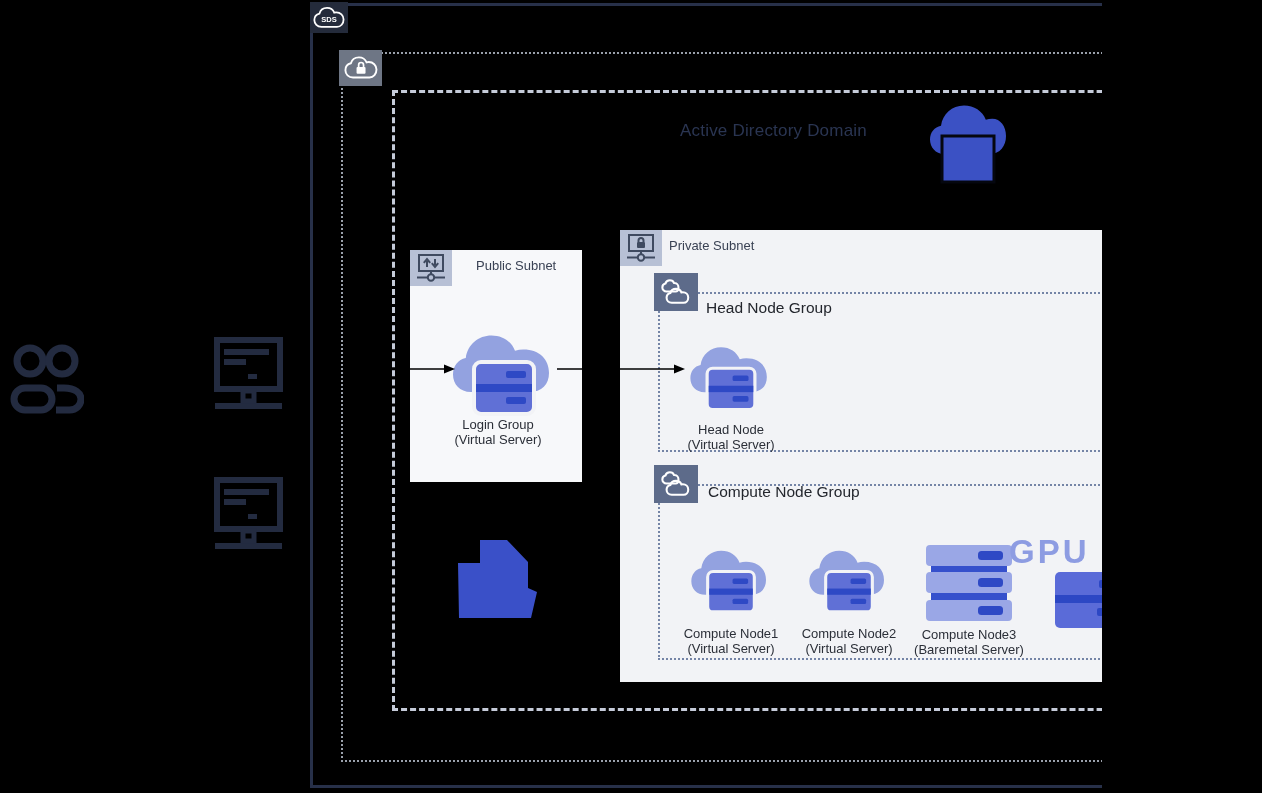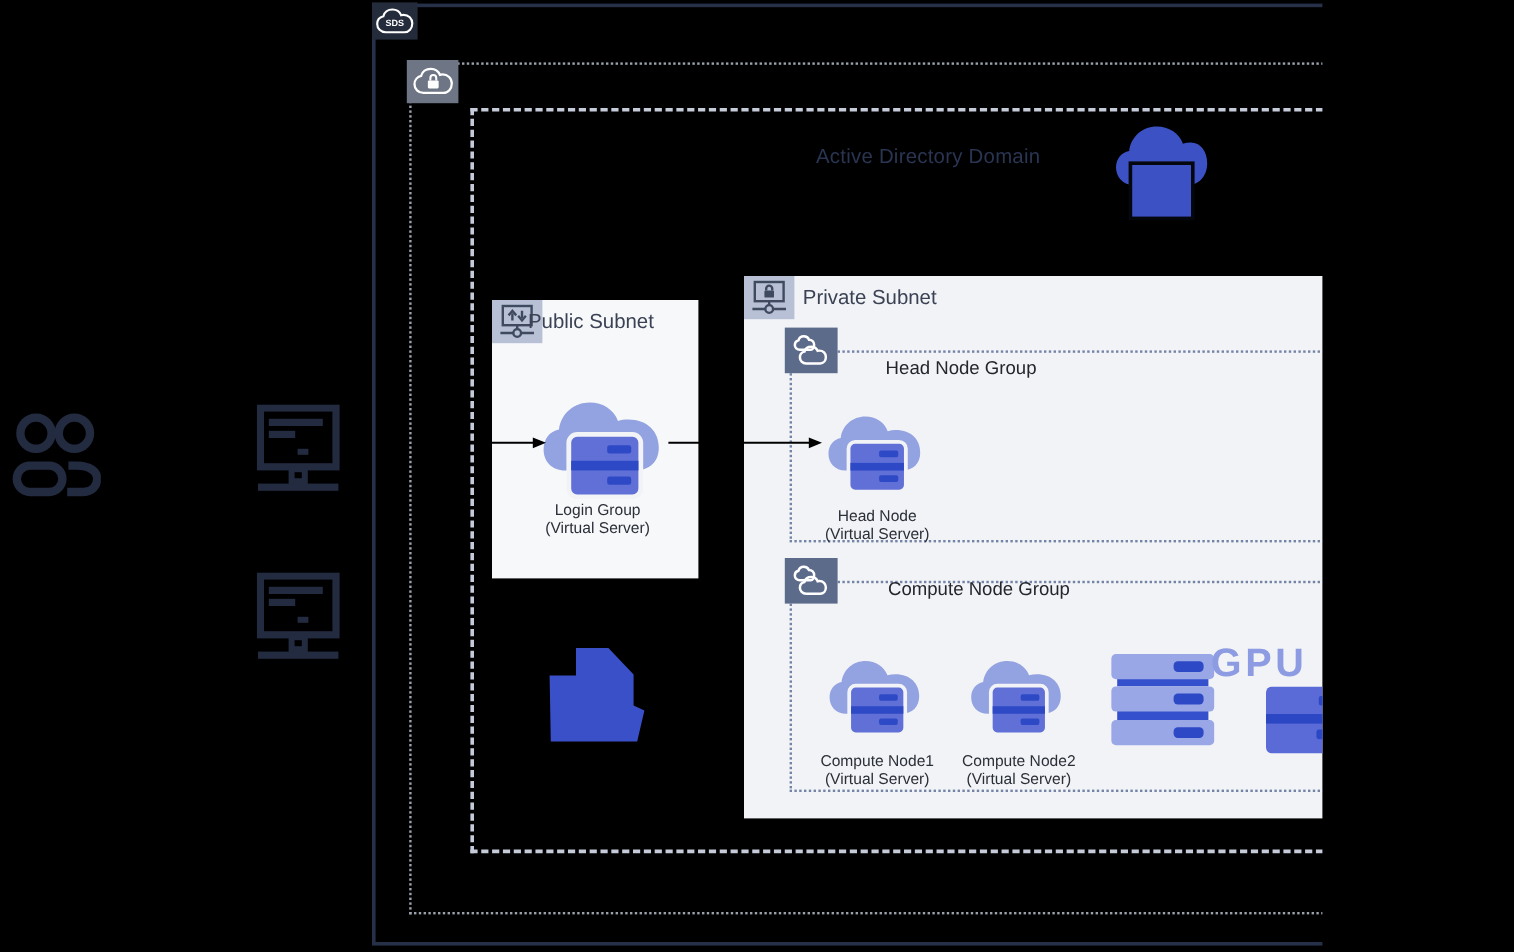--- a/index.html
+++ b/index.html
@@ -17,31 +17,31 @@
   
   .ad-rect{left:392px;top:90px;width:819px;height:621px;border:3px dashed #c5cbd9;}
   .ad-label{left:680px;top:103px;font-size:17px;color:#2a3552;letter-spacing:.2px;margin-top:18px;}
   .ad-icon{left:928px;top:96px;}
   
   .panel-public{left:410px;top:250px;width:172px;height:232px;background:#f7f8fa;z-index:1;}
   .panel-private{left:620px;top:230px;width:570px;height:452px;background:#f2f3f6;z-index:1;}
   .subnet-chip{width:42px;height:36px;background:#b7c0d5;display:flex;align-items:center;justify-content:center;z-index:3;}
   .chip-public{left:410px;top:250px;}
   .chip-private{left:620px;top:230px;}
-  .subnet-title{font-size:17px;color:#3a4254;z-index:3;}
-  .title-public{left:440px;top:258px;}
+  .subnet-title{font-size:13px;color:#3a4254;z-index:3;}
+  .title-public{left:476px;top:258px;}
   .title-private{left:669px;top:238px;}
   
   .grp-rect{border:2px dotted #7484a6;z-index:2;}
   .grp-head{left:658px;top:292px;width:502px;height:160px;}
   .grp-compute{left:658px;top:484px;width:502px;height:176px;}
   .grp-chip{width:44px;height:38px;background:#5d6b8a;display:flex;align-items:center;justify-content:center;z-index:3;}
   .chip-head{left:654px;top:273px;}
   .chip-compute{left:654px;top:465px;}
-  .grp-title{font-size:15.5px;color:#23262d;z-index:3;margin-left:32px;}
+  .grp-title{font-size:15.5px;color:#23262d;z-index:3;}
   .title-head{left:706px;top:299px;}
   .title-compute{left:708px;top:483px;}
   
   .node-icon{z-index:3;}
   .node-label{z-index:3;width:160px;text-align:center;font-size:13px;line-height:15px;color:#2b2f38;transform:translateX(-50%);}
   .gpu-badge{z-index:3;width:160px;text-align:left;transform:translateX(-50%);
     font-size:33px;font-weight:bold;letter-spacing:3px;color:#8d9ce2;}
   .arrows{left:0;top:0;z-index:5;pointer-events:none;}
   .lefticon{z-index:1;}
 </style>
@@ -210,20 +210,24 @@
   <svg class="abs node-icon" style="left:926px;top:545px" width="86" height="78" viewBox="0 0 86 78">
     <rect x="5" y="19" width="76" height="8" fill="#3550cc"></rect>
     <rect x="5" y="47" width="76" height="8" fill="#3550cc"></rect>
     <rect x="0" y="0" width="86" height="21" rx="4" fill="#9aa7e6"></rect>
     <rect x="0" y="27" width="86" height="21" rx="4" fill="#9aa7e6"></rect>
     <rect x="0" y="55" width="86" height="21" rx="4" fill="#9aa7e6"></rect>
     <rect x="52" y="6" width="25" height="9" rx="3.5" fill="#2e49c5"></rect>
     <rect x="52" y="33" width="25" height="9" rx="3.5" fill="#2e49c5"></rect>
     <rect x="52" y="61" width="25" height="9" rx="3.5" fill="#2e49c5"></rect>
   </svg>
+  <div class="abs node-label" style="left:969px;top:627px">
+    <div>Compute Node3</div>
+    <div>(Baremetal Server)</div>
+  </div>
 
   <div class="abs gpu-badge" style="left:1089px;top:533px">GPU</div>
   <svg class="abs node-icon" style="left:1055px;top:572px" width="72" height="56" viewBox="0 0 72 56">
     <rect x="0" y="0" width="72" height="56" rx="5" fill="#5a6bd8"></rect>
     <rect x="0" y="23" width="72" height="8" fill="#2c47c4"></rect>
     <rect x="44" y="8" width="23" height="8" rx="2" fill="#2c47c4"></rect>
     <rect x="42" y="36" width="23" height="8" rx="2" fill="#2c47c4"></rect>
   </svg>
 
   <svg class="abs" style="left:452px;top:536px;z-index:2" width="90" height="84" viewBox="0 0 90 84">

